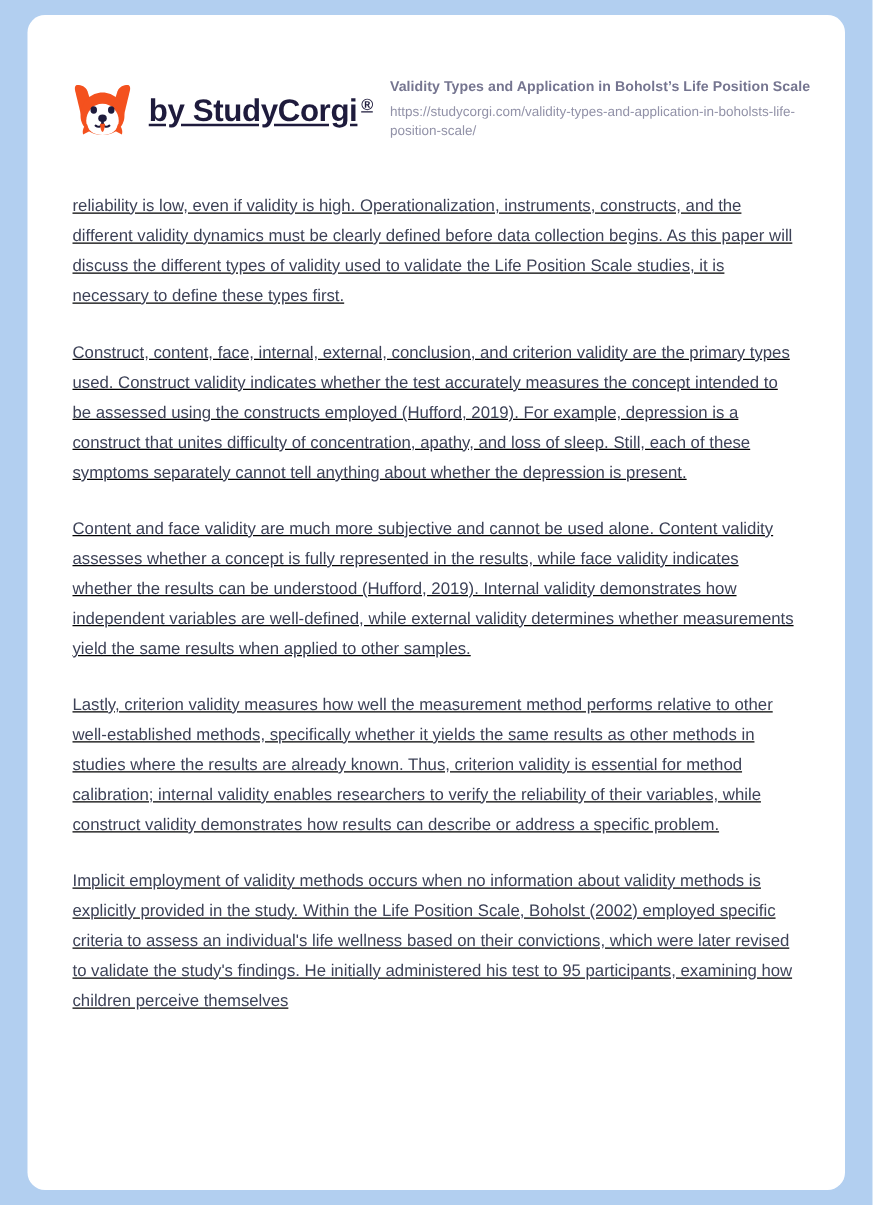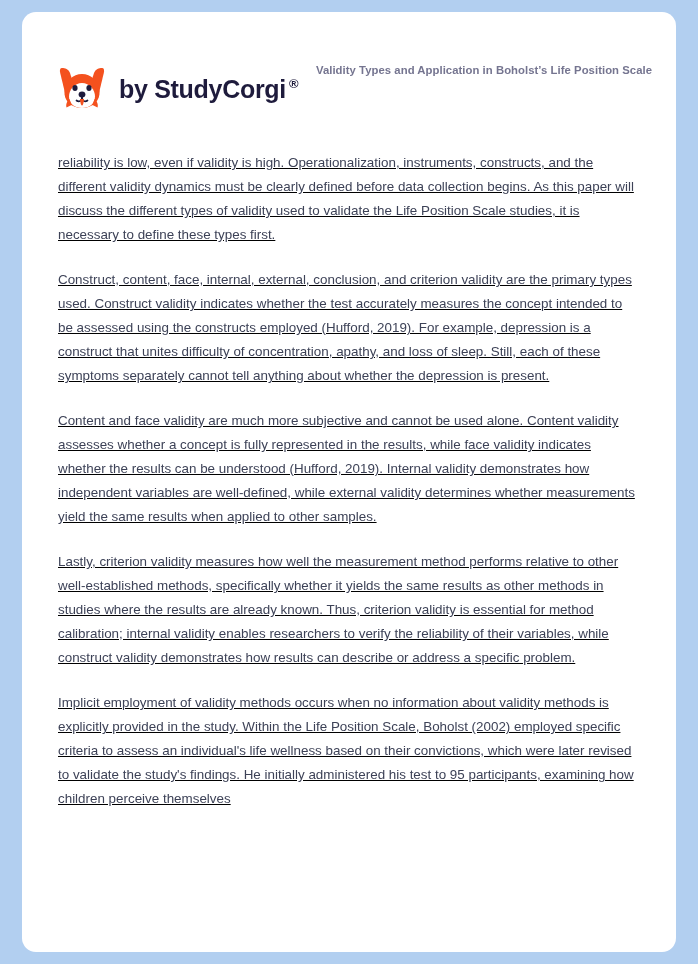--- a/index.html
+++ b/index.html
@@ -53,20 +53,21 @@
   }
 
   .brand-wordmark {
     display: flex;
     align-items: flex-start;
     font-size: 25px;
     font-weight: bold;
     color: #1e1b3c;
     letter-spacing: -0.3px;
     white-space: nowrap;
+    text-decoration: underline;
   }
 
   .brand-reg {
     font-size: 13px;
     font-weight: bold;
     color: #1e1b3c;
     margin-left: 3px;
     margin-top: 1px;
   }
 
@@ -155,20 +156,21 @@
         </svg>
       </span>
       <span class="brand-wordmark">
         <span>by StudyCorgi</span>
         <span class="brand-reg">®</span>
       </span>
     </div>
 
     <div class="header-meta">
       <div class="doc-title">Validity Types and Application in Boholst’s Life Position Scale</div>
+      <div class="doc-url">https://studycorgi.com/validity-types-and-application-in-boholsts-life-position-scale/</div>
     </div>
 
   </header>
 
   <main class="doc-body">
 
     <p>reliability is low, even if validity is high. Operationalization, instruments, constructs, and the different validity dynamics must be clearly defined before data collection begins. As this paper will discuss the different types of validity used to validate the Life Position Scale studies, it is necessary to define these types first.</p>
     <p>Construct, content, face, internal, external, conclusion, and criterion validity are the primary types used. Construct validity indicates whether the test accurately measures the concept intended to be assessed using the constructs employed (Hufford, 2019). For example, depression is a construct that unites difficulty of concentration, apathy, and loss of sleep. Still, each of these symptoms separately cannot tell anything about whether the depression is present.</p>
     <p>Content and face validity are much more subjective and cannot be used alone. Content validity assesses whether a concept is fully represented in the results, while face validity indicates whether the results can be understood (Hufford, 2019). Internal validity demonstrates how independent variables are well-defined, while external validity determines whether measurements yield the same results when applied to other samples.</p>
     <p>Lastly, criterion validity measures how well the measurement method performs relative to other well-established methods, specifically whether it yields the same results as other methods in studies where the results are already known. Thus, criterion validity is essential for method calibration; internal validity enables researchers to verify the reliability of their variables, while construct validity demonstrates how results can describe or address a specific problem.</p>

